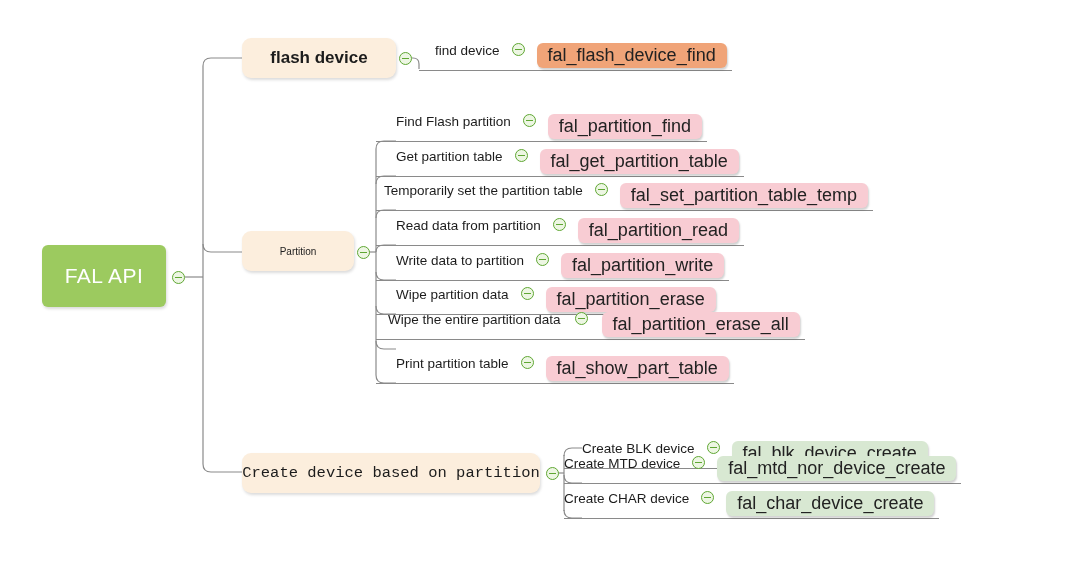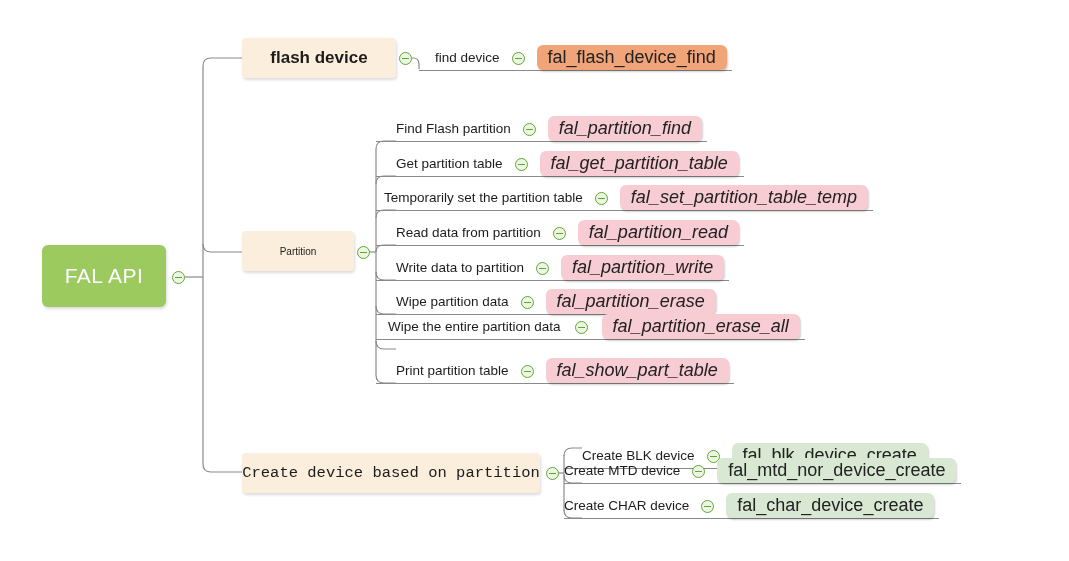--- a/index.html
+++ b/index.html
@@ -8,47 +8,47 @@
     width:1069px;height:561px;
     background:#ffffff;
     font-family:"Liberation Sans","DejaVu Sans",sans-serif;
     overflow:hidden;
   }
   svg.wires{position:absolute;left:0;top:0;pointer-events:none;}
   svg.wires path{fill:none;stroke:var(--c-line,#8a8a8a);stroke-width:1.2;}
 
   .node{
     position:absolute;display:flex;align-items:center;justify-content:center;
-    border-radius:4px;color:#1c1c1c;white-space:nowrap;
+    border-radius:9px;color:#1c1c1c;white-space:nowrap;
     box-shadow:1px 2px 3px rgba(0,0,0,0.14);
   }
   .node.root{
     background:var(--c-root,#9cca5f);color:#ffffff;
     font-size:21px;letter-spacing:0.5px;border-radius:6px;
   }
   .node.branch{background:var(--c-branch,#fceedd);}
   .node.b-flash{font-size:17px;font-weight:700;}
   .node.b-partition{font-size:10px;}
   .node.b-create{font-size:15.5px;}
 
   .row{
-    position:absolute;display:flex;align-items:flex-end;column-gap:12px;
+    position:absolute;display:flex;align-items:flex-start;column-gap:12px;
     height:27px;border-bottom:1.2px solid var(--c-line,#8a8a8a);
     padding-right:5px;white-space:nowrap;
   }
   .row .lbl{font-size:13.5px;color:#1c1c1c;padding-bottom:5px;}
   .row .minus-icon{margin-bottom:5px;}
 
   .leaf{
     display:inline-block;height:25px;line-height:25px;padding:0 11px;
     border-radius:6px;font-size:18px;color:#222222;
     box-shadow:1px 2px 2px rgba(0,0,0,0.18);
   }
   .leaf.c-orange{background:var(--c-orange,#f0a478);}
-  .leaf.c-pink{background:var(--c-pink,#f8ccd3);font-style:italic;}
+  .leaf.c-pink{background:var(--c-pink,#f8ccd3);}
   .leaf.c-green{background:var(--c-green,#d8e8d2);}
 
   .minus-icon{
     display:inline-block;width:13px;height:13px;box-sizing:border-box;
     border:1.5px solid var(--c-icon,#5fa733);border-radius:50%;
     background:var(--c-iconfill,#edf6e3);position:relative;flex:none;
   }
   .minus-icon::after{
     content:"";position:absolute;left:2px;right:2px;top:50%;margin-top:-0.75px;
     height:1.5px;background:var(--c-icon,#5fa733);

